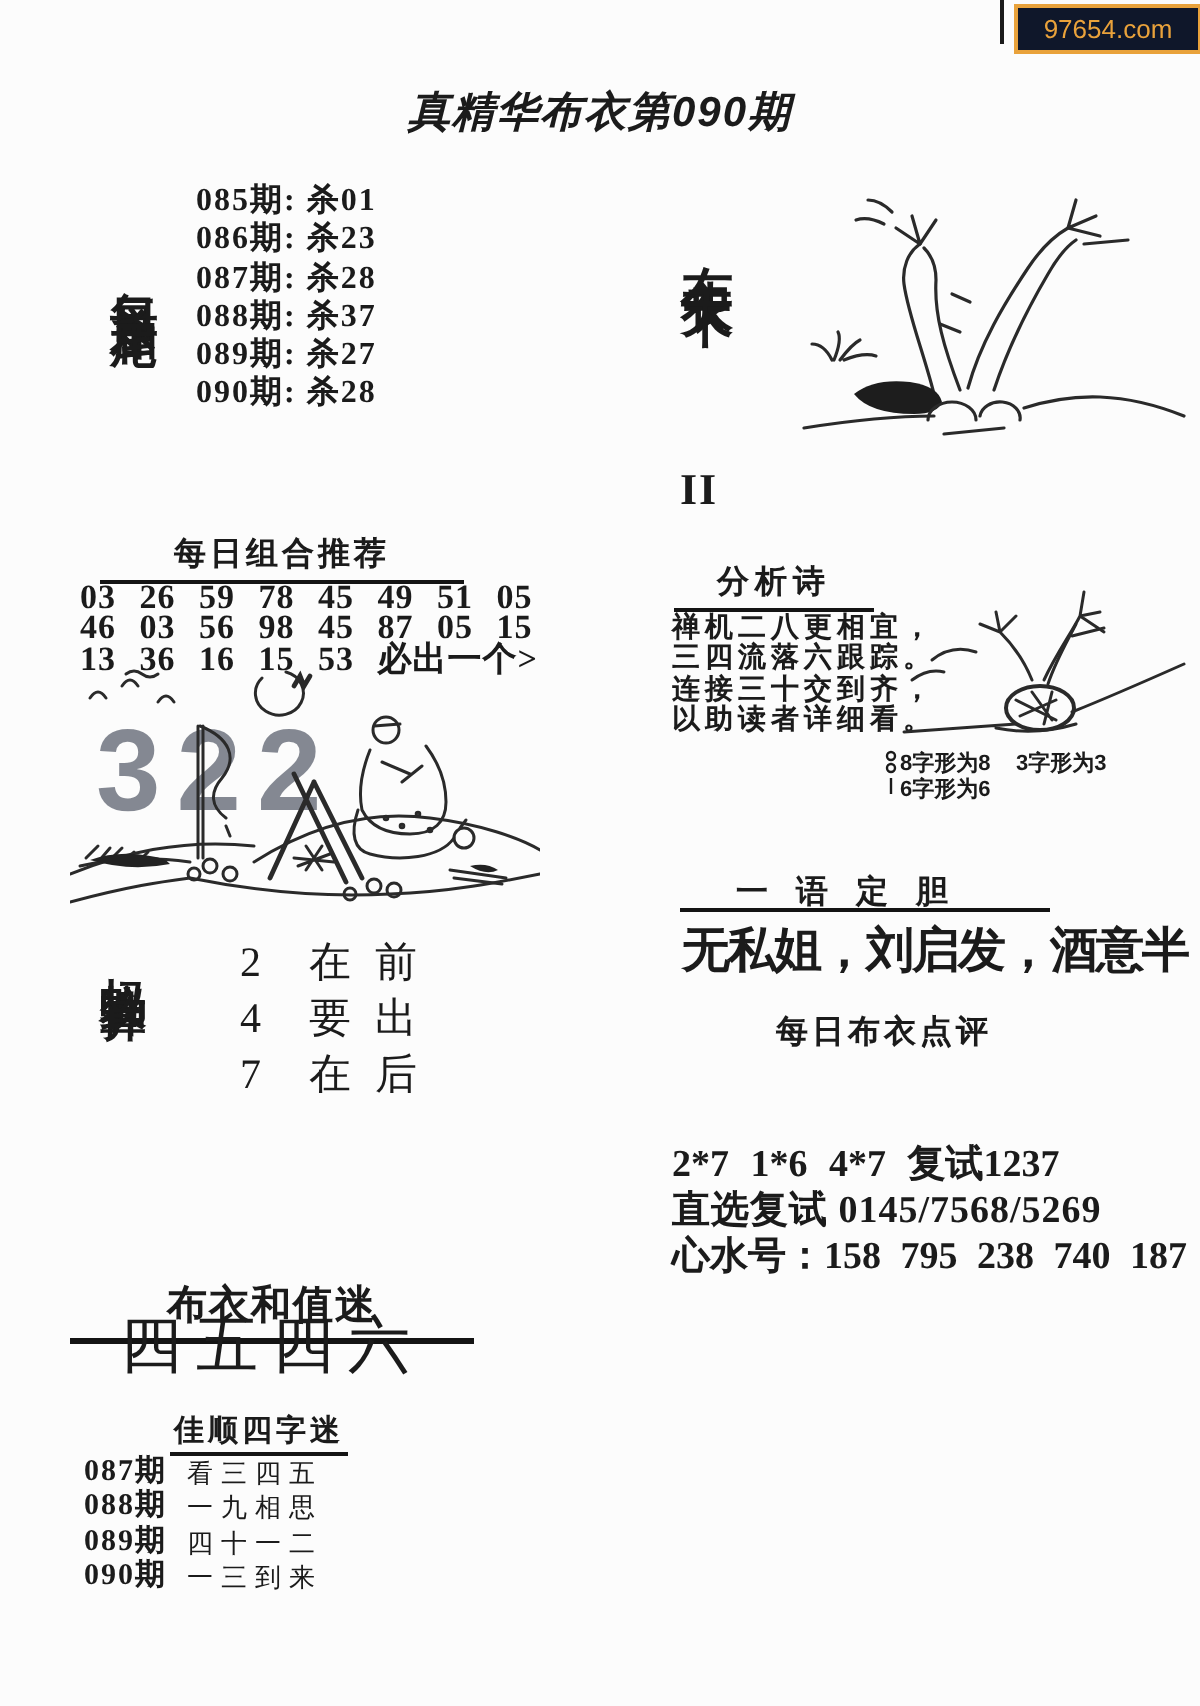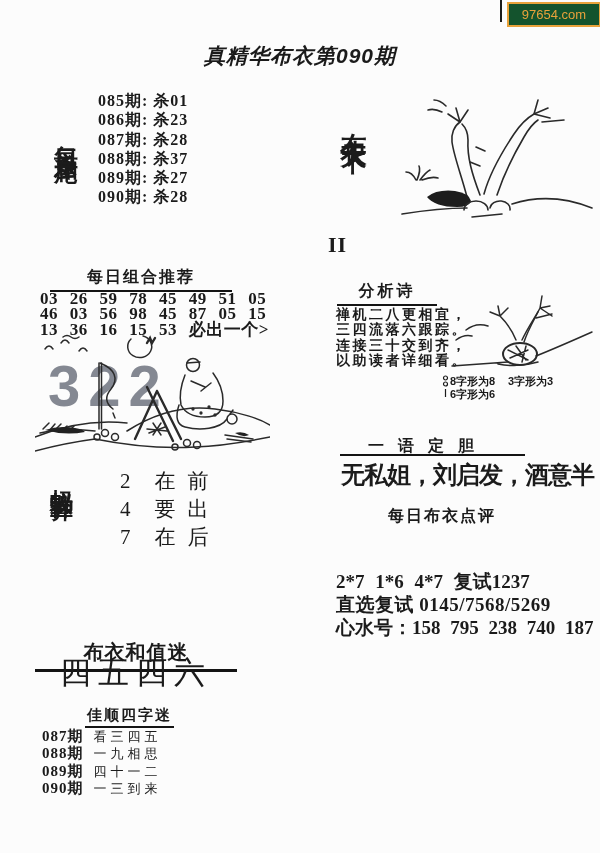--- a/index.html
+++ b/index.html
@@ -6,21 +6,21 @@
   #page{position:relative;width:600px;height:853px;background:#fcfcfc;
         font-family:"Liberation Serif","DejaVu Serif",serif;color:#1b1b1b;overflow:hidden;}
   .abs{position:absolute;}
 
   
   #page-title{left:0;top:42px;width:100%;text-align:center;
       font-family:"Liberation Sans","DejaVu Sans",sans-serif;
       font-weight:bold;font-size:21px;letter-spacing:1px;font-style:italic;}
   #wm-divider{left:500px;top:0;width:2px;height:22px;background:#1b1b1b;}
   #wm-box{left:507px;top:2px;width:90px;height:21px;border:2px solid var(--accent,#e9a23b);
-      background:#14532d;color:var(--accent,#e9a23b);text-align:center;line-height:21px;
+      background:#0f172a;color:var(--accent,#e9a23b);text-align:center;line-height:21px;
       font-family:"Liberation Sans","DejaVu Sans",sans-serif;font-size:13px;}
 
   
   .v-title{writing-mode:vertical-rl;text-orientation:upright;font-weight:bold;}
 
   
   #kill-side{left:50px;top:126px;font-size:24px;letter-spacing:4px;height:135px;}
   #kill-rows{left:98px;top:91px;font-size:16px;font-weight:bold;letter-spacing:1px;}
   #kill-rows .krow{height:19.3px;line-height:19.3px;}
 
@@ -52,21 +52,21 @@
   
   #fc-title{left:85px;top:706px;font-size:15px;font-weight:bold;letter-spacing:2px;
       border-bottom:2px solid #141414;padding:0 2px 1px;}
   #fc-rows{left:42px;top:728px;}
   #fc-rows .frow{display:flex;gap:10px;height:17.4px;line-height:17.4px;}
   #fc-rows .fissue{font-size:15px;font-weight:bold;letter-spacing:1px;}
   #fc-rows .ftext{font-size:13px;letter-spacing:4px;}
 
   
   #right-side{left:336px;top:112px;font-size:26px;letter-spacing:6px;height:120px;}
-  #right-side-suffix{left:328px;top:232px;font-size:22px;font-weight:bold;letter-spacing:1px;}
+  #right-side-suffix{left:340px;top:232px;font-size:22px;font-weight:bold;letter-spacing:1px;}
 
   #ana-title{left:337px;top:281px;width:100px;text-align:center;font-size:16px;font-weight:bold;
       border-bottom:2px solid #141414;padding-bottom:2px;letter-spacing:3px;}
   #ana-poem{left:336px;top:307px;font-size:14px;font-weight:bold;letter-spacing:2.5px;}
   #ana-poem .pline{height:15.4px;line-height:15.4px;}
 
   .shape-note{font-family:Liberation Sans, sans-serif;font-size:11px;font-weight:bold;}
   #sn0{left:450px;top:374px;} #sn1{left:508px;top:374px;} #sn2{left:450px;top:387px;}
   #ink-marks{left:442px;top:375px;}
 

